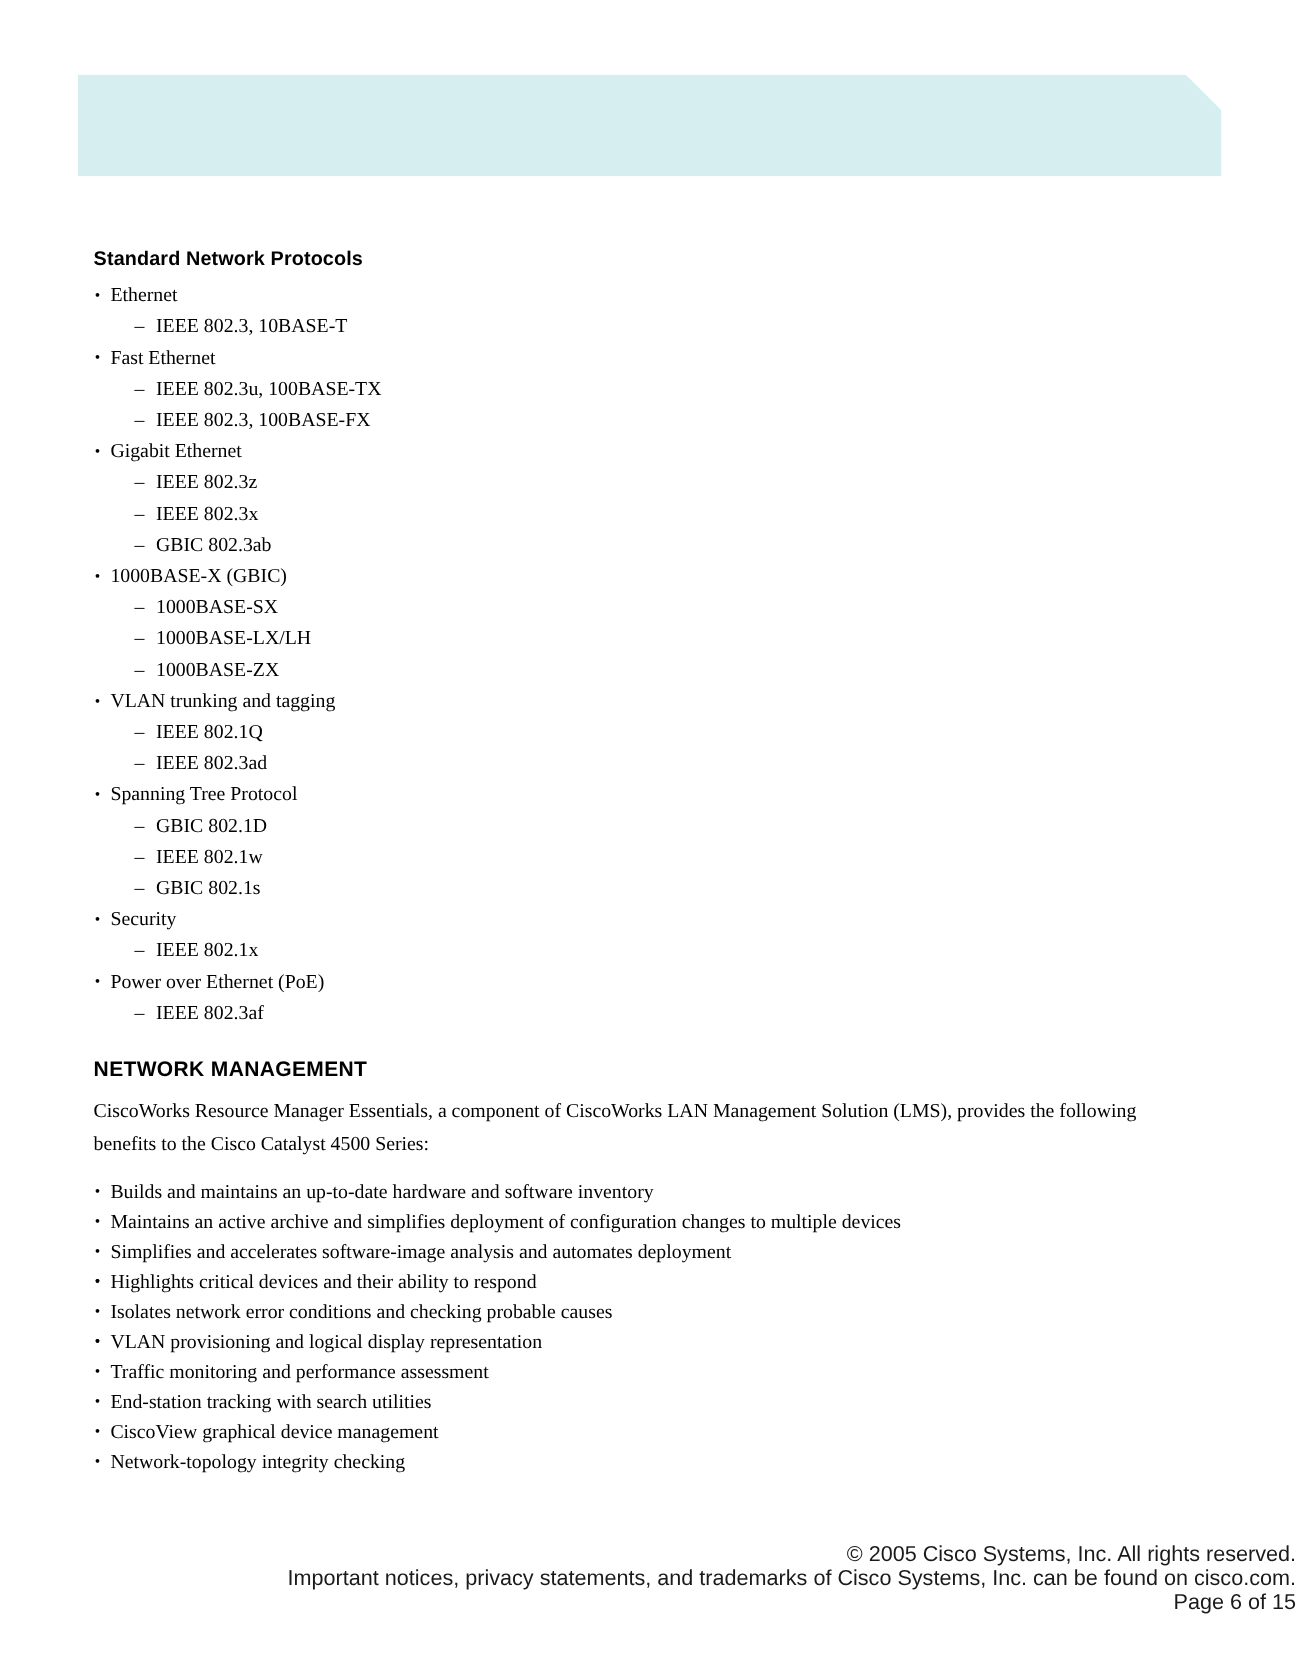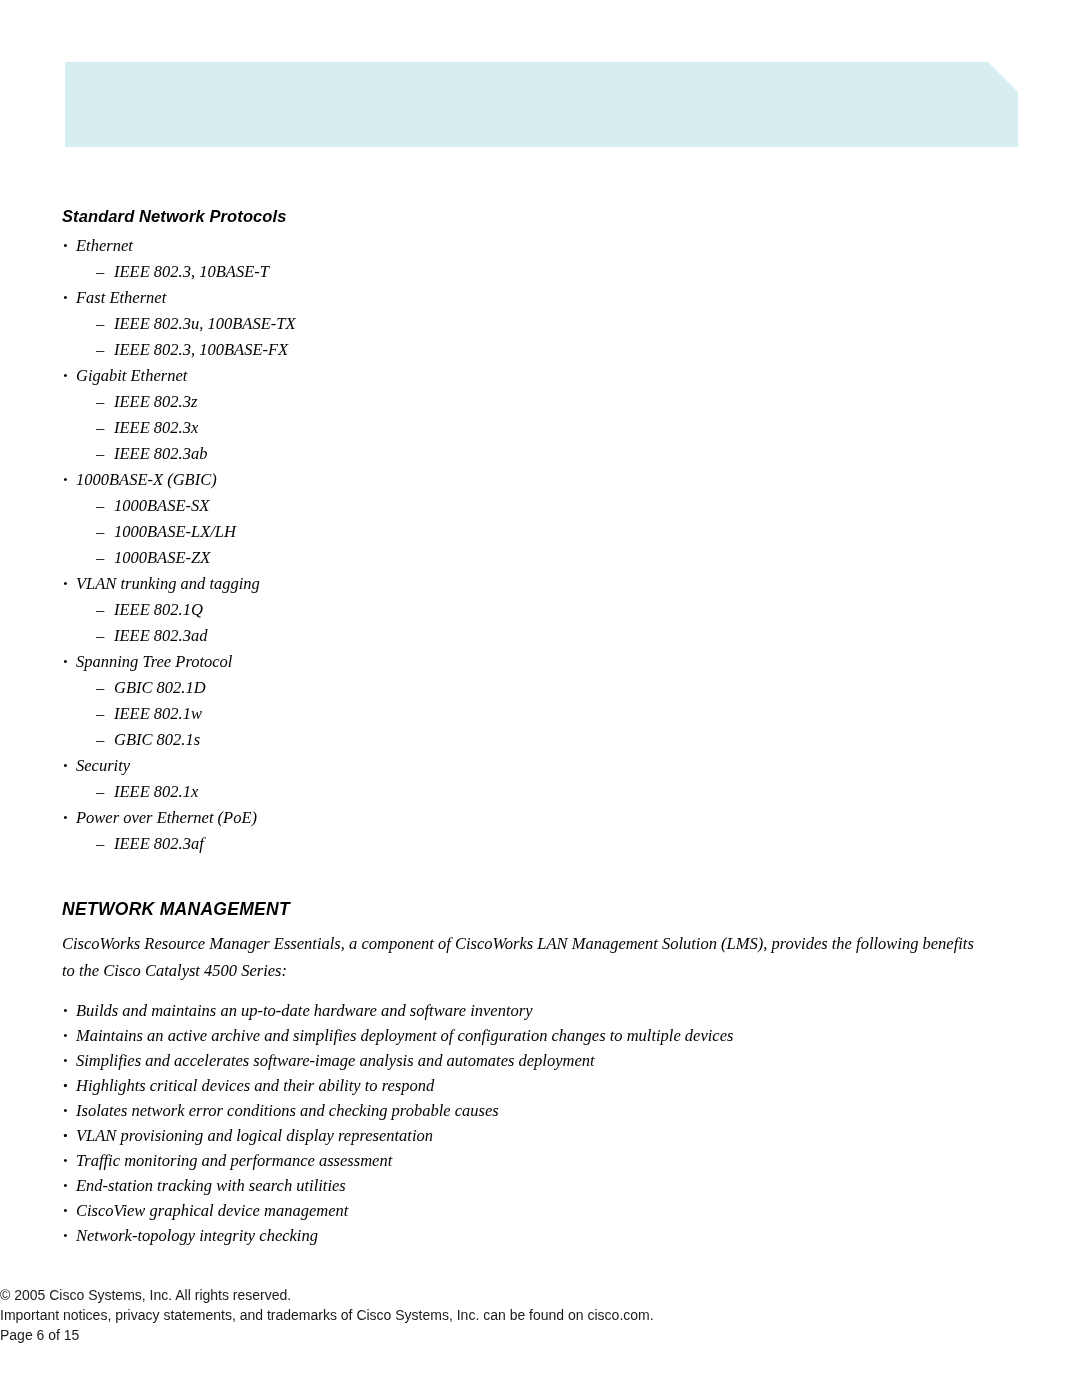--- a/index.html
+++ b/index.html
@@ -31,24 +31,23 @@
   
   .page {
     position: absolute;
     left: 0;
     top: 0;
     width: 1080px;
   }
 
   .content {
     position: absolute;
-    left: 62px;
+    left: 78px;
     top: 207px;
     width: 955px;
-    font-style: italic;
   }
 
   h2.section-title {
     font-family: "Liberation Sans", "DejaVu Sans", sans-serif;
     font-size: 16.5px;
     font-weight: bold;
     margin: 0 0 6px 0;
     letter-spacing: 0.1px;
     line-height: 1.2;
   }
@@ -91,21 +90,21 @@
   li.subitem > .dash {
     position: absolute;
     left: 34px;
     top: 0;
     line-height: 26px;
     font-size: 16.5px;
   }
 
   
   .nm-block {
-    margin-top: 42px;
+    margin-top: 24px;
   }
 
   p.body-para {
     font-size: 16.5px;
     line-height: 27px;
     margin: 0;
     padding: 0;
     width: 925px;
   }
 
@@ -120,23 +119,23 @@
   ul.benefits li.bullet > .dot {
     line-height: 25px;
   }
 
   
   .footer {
     position: absolute;
     left: 0;
     top: 1285px;
     width: 1080px;
-    text-align: left;
+    text-align: right;
     font-family: "Liberation Sans", "DejaVu Sans", sans-serif;
-    font-size: 14px;
+    font-size: 18px;
     line-height: 20px;
     color: #1a1a1a;
   }
   .footer div { white-space: nowrap; }
 </style>
 </head>
 <body>
 
 <div class="page">
 
@@ -177,21 +176,21 @@
       <li class="subitem">
         <span class="dash">–</span>
         <span>IEEE 802.3z</span>
       </li>
       <li class="subitem">
         <span class="dash">–</span>
         <span>IEEE 802.3x</span>
       </li>
       <li class="subitem">
         <span class="dash">–</span>
-        <span>IEEE 802.3ab</span>
+        <span>GBIC 802.3ab</span>
       </li>
 
       <li class="bullet">
         <span class="dot">•</span>
         <span>1000BASE-X (GBIC)</span>
       </li>
       <li class="subitem">
         <span class="dash">–</span>
         <span>1000BASE-SX</span>
       </li>

